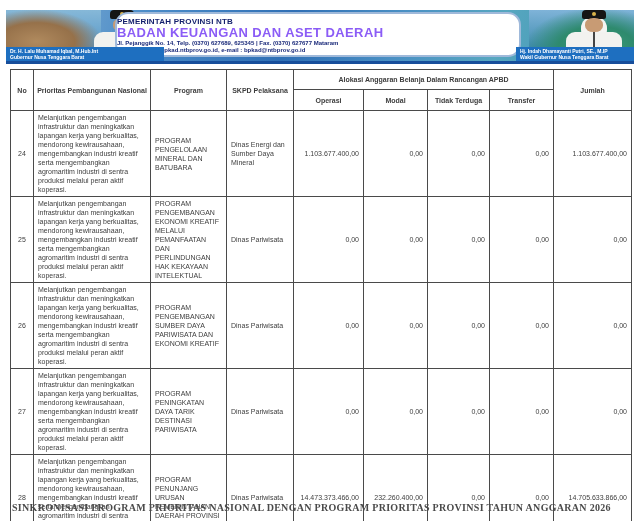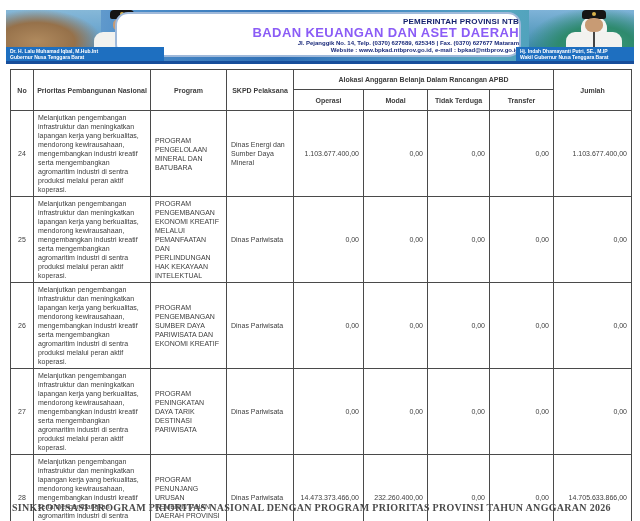--- a/index.html
+++ b/index.html
@@ -26,21 +26,21 @@
            border-radius:50% 50% 42% 42%; }
   .cap { position:absolute; left:20px; top:0; width:24px; height:9px; background:#151515;
          border-radius:4px 4px 2px 2px; }
   .badge { position:absolute; left:10px; top:2px; width:4px; height:4px; background:#d8b24a; border-radius:50%; }
   .face { position:absolute; left:23px; top:8px; width:18px; height:14px; background:#c89b74; border-radius:45%; }
   .torso { position:absolute; left:4px; bottom:0; width:56px; height:19px; background:#f2f2ef;
            border-radius:9px 9px 0 0;
            background-image:linear-gradient(90deg, rgba(0,0,0,0) 48%, #444 48%, #444 52%, rgba(0,0,0,0) 52%); }
 
   .center-box { position:absolute; left:109px; top:2px; width:406px; height:45px; background:#ffffff;
-                border:2px solid #9fb9da; border-radius:13px; text-align:right; padding-top:3px; z-index:3; }
+                border:2px solid #9fb9da; border-radius:13px; text-align:left; padding-top:3px; z-index:3; }
   .t1 { font-size:8px; font-weight:bold; color:#121f6b; letter-spacing:.2px; }
   .t2 { font-size:13px; font-weight:bold; color:#8b5cf6; letter-spacing:.4px; line-height:14px; }
   .t3 { font-size:6px; font-weight:bold; color:#1a2a7a; line-height:7px; }
 
   .caption { position:absolute; bottom:3px; height:14px; background:#1e6fc0; color:#ffffff;
              font-size:5px; font-weight:bold; line-height:6px; padding:1px 4px; z-index:4; }
   .caption-left { left:0; width:158px; }
   .caption-right { right:0; width:118px; }
 
   

